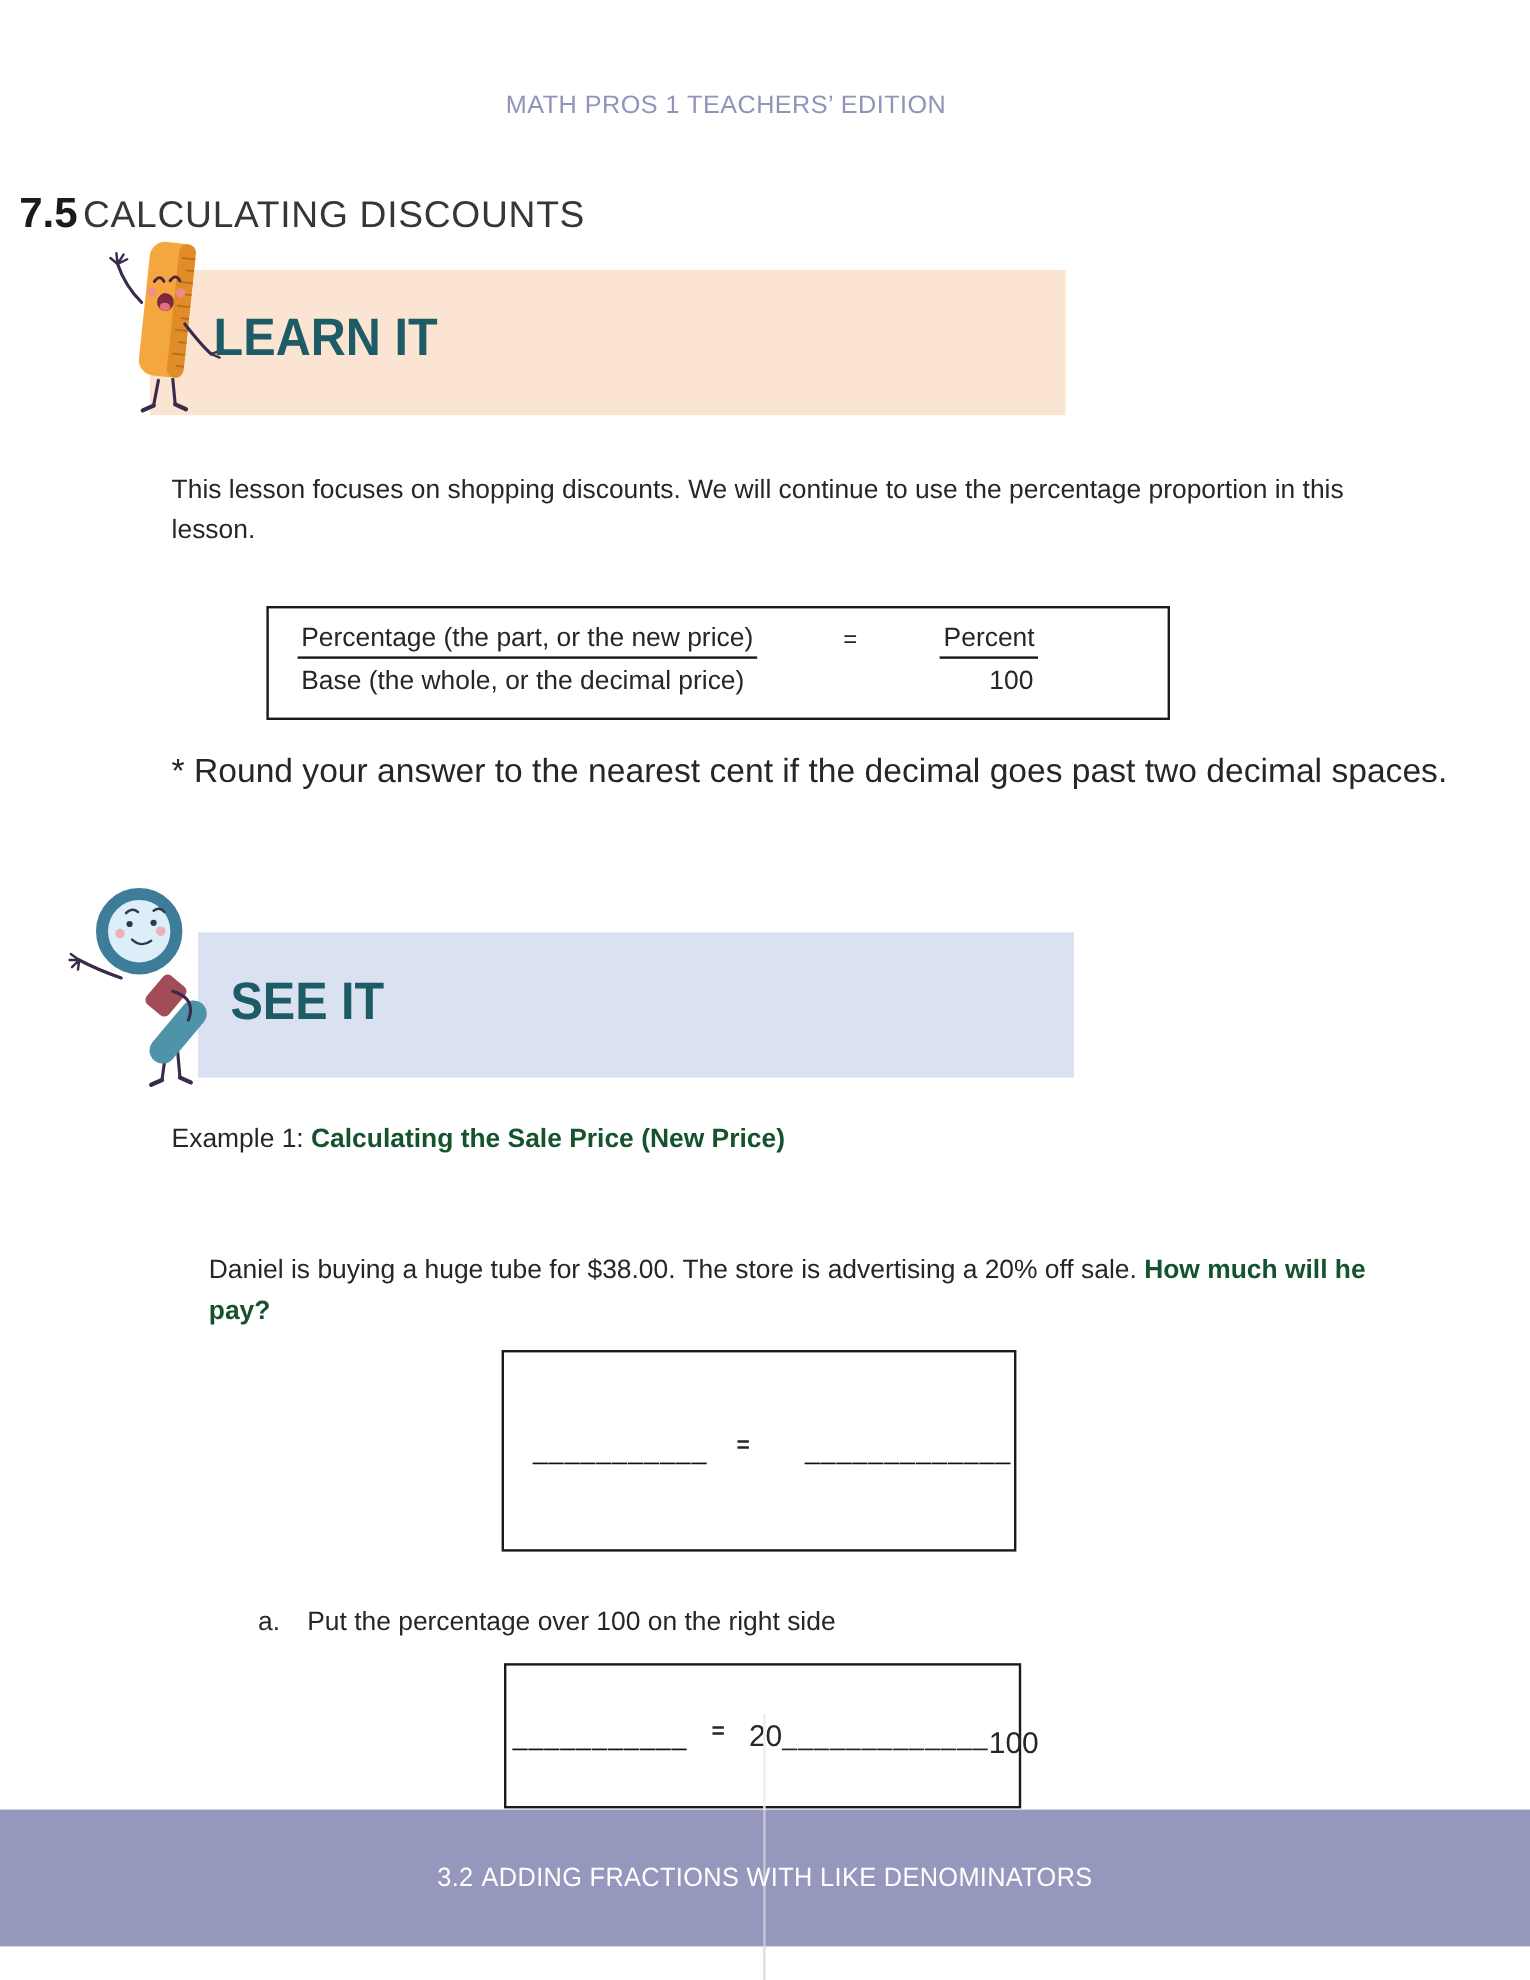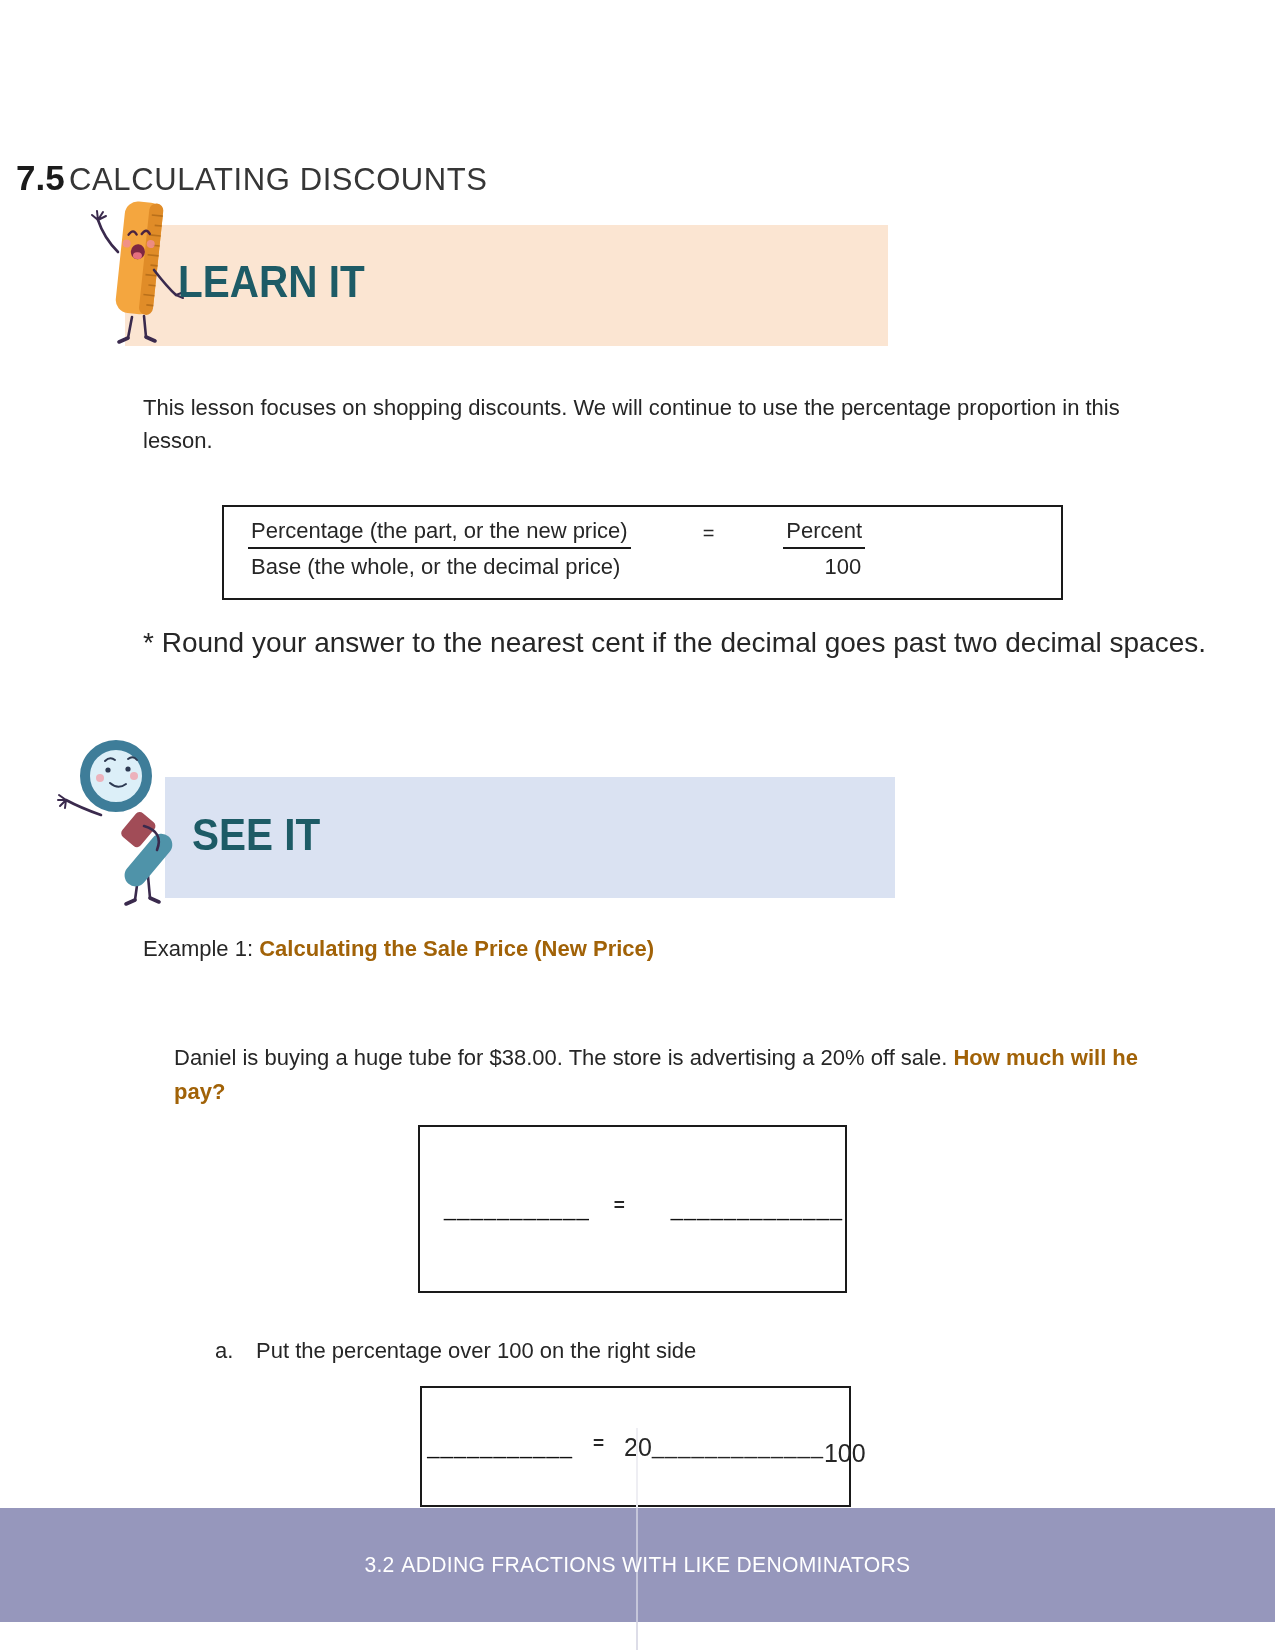--- a/index.html
+++ b/index.html
@@ -24,25 +24,25 @@
   #learn-heading { left:178px; top:257px; }
   #see-heading   { left:192px; top:810px; }
   .mascot { position:absolute; z-index:3; }
   #ruler-mascot { left:88px; top:190px; }
   #magnifier-mascot { left:56px; top:712px; }
 
   
   .intro { position:absolute; left:143px; top:391px; width:985px; font-size:22px; line-height:33px; }
   .note  { position:absolute; left:143px; top:627px; font-size:28px; }
   .example { position:absolute; left:143px; top:936px; font-size:22px; }
-  .example b, .problem b { font-weight:700; color:#a16207; }
+  .example b, .problem b { font-weight:700; color:#14532d; }
   .problem { position:absolute; left:143px; top:1041px; width:985px; font-size:22px; line-height:34px;margin-left:31px; }
 
   
-  .formula-box { position:absolute; left:222px; top:505px; width:841px; height:95px;
+  .formula-box { position:absolute; left:222px; top:505px; width:753px; height:95px;
     border:2px solid #1a1a1a; box-sizing:border-box; display:flex; align-items:flex-start;
     padding:11px 0 0 24px; background:#fff; }
   .frac .fx-num { font-size:22px; border-bottom:2px solid #1a1a1a; padding:0 3px 3px 3px; }
   .frac .fx-den { font-size:22px; padding:5px 3px 0 3px; }
   .formula-box .eq { font-size:20px; margin:4px 0 0 72px; }
   .frac.right { margin-left:69px; }
   .frac.right .fx-den { text-align:right; padding-right:4px; }
 
   
   .workbox { position:absolute; border:2.5px solid #1a1a1a; box-sizing:border-box;
@@ -68,20 +68,21 @@
   .vline { position:absolute; width:2px; z-index:2; }
   #vline-top    { left:636px; top:1428px; height:80px;  background:#EEEEF3; }
   #vline-band   { left:636px; top:1508px; height:114px; background:rgba(255,255,255,0.45); }
   #vline-bottom { left:636px; top:1622px; height:28px;  background:#DDDDE8; }
 </style>
 </head>
 <body>
 
 <div class="page">
 
+  <div class="doc-header">MATH PROS 1 TEACHERS’ EDITION</div>
 
   <div class="doc-title">
     <span class="num">7.5</span>
     <span class="txt">CALCULATING DISCOUNTS</span>
   </div>
 
   <div class="banner learn"></div>
   <div class="banner-heading" id="learn-heading">LEARN IT</div>
 
   <svg class="mascot" id="ruler-mascot" width="110" height="155" viewBox="0 0 110 155">

